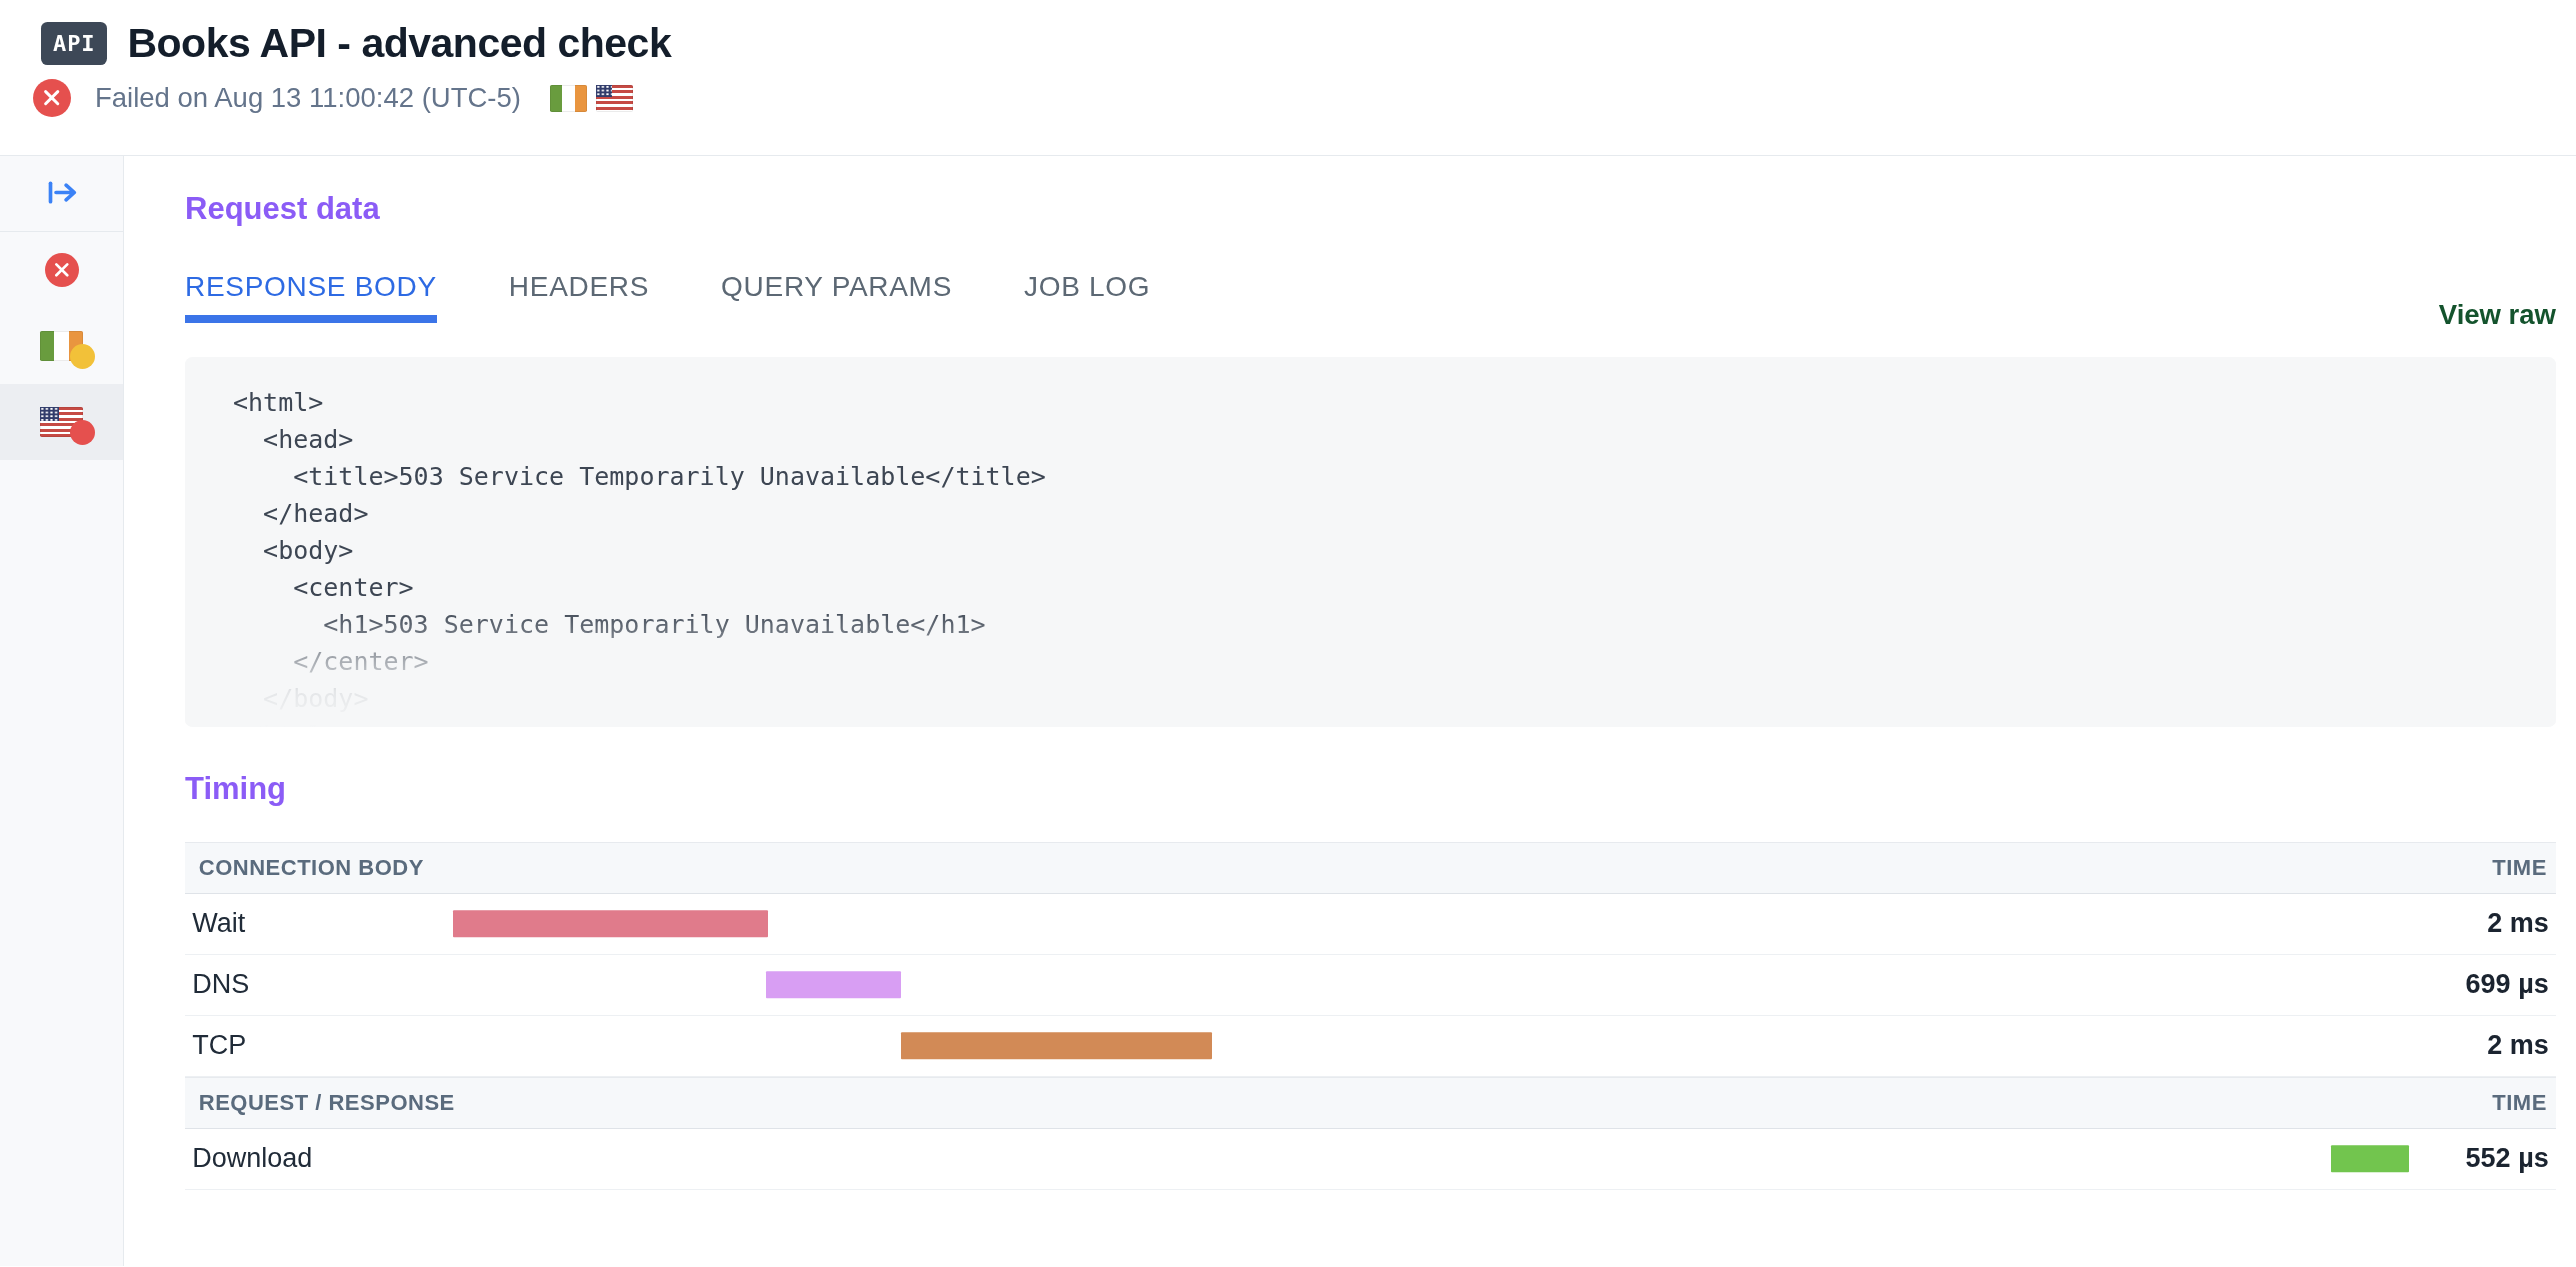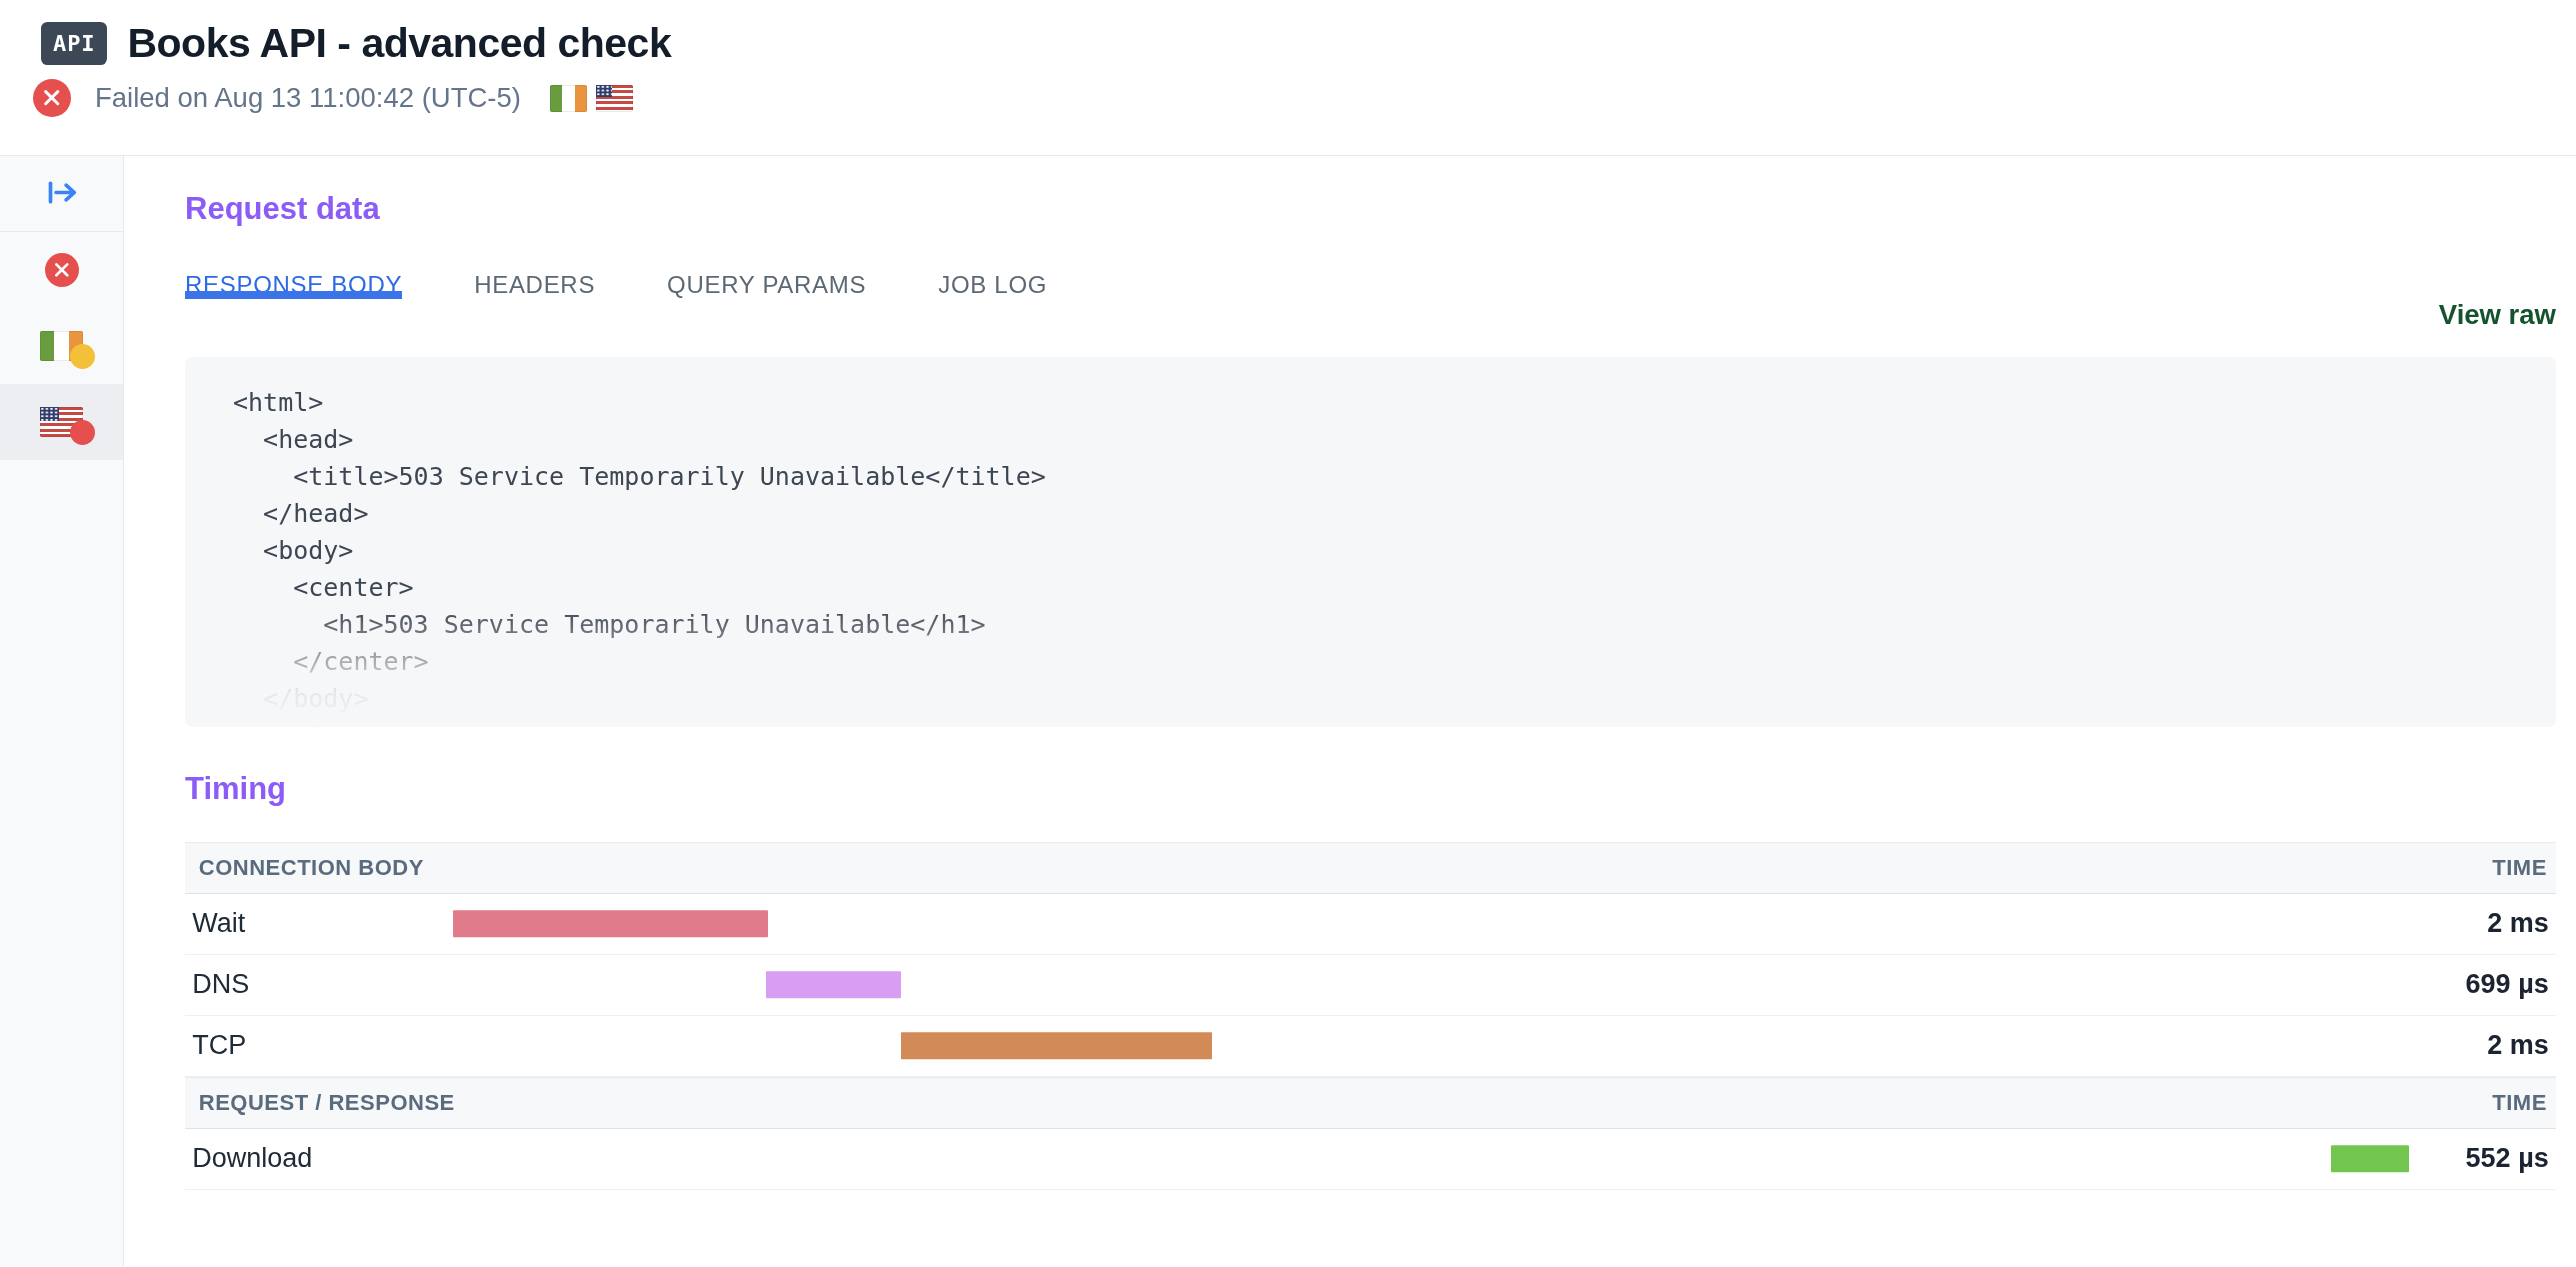--- a/index.html
+++ b/index.html
@@ -45,21 +45,21 @@
   .loc-dot { position:absolute; right:-12px; bottom:-8.3px; width:25px; height:25px; border-radius:50%; }
 
   main { flex:1; padding:0 20px 0 61px; }
 
   .section-heading { font-size:31px; font-weight:bold; color:#8b5cf6; }
   .heading-request { margin-top:35px; }
 
   
   .tabs-bar { display:flex; justify-content:space-between; align-items:flex-start; margin-top:44px; }
   .tabs { display:flex; gap:72px; }
-  .tab { font-size:24px; letter-spacing:0.7px; color:#5c6874; position:relative; cursor:pointer; white-space:nowrap; }
+  .tab { font-size:28px; letter-spacing:0.7px; color:#5c6874; padding-bottom:20px; position:relative; cursor:pointer; white-space:nowrap; }
   .tab.active { color:#2d6ae3; }
   .tab.active::after { content:""; position:absolute; left:0; right:0; bottom:0; height:8.3px; background:#3b74e8; }
   .view-raw { font-size:27.5px; font-weight:bold; color:#14532d; cursor:pointer; margin-top:27.5px; text-decoration:none; }
 
   
   .code-block { position:relative; margin-top:26px; height:370px; background:#f6f7f8; border-radius:7.3px; overflow:hidden; }
   .code-block pre { font-family:"DejaVu Sans Mono", monospace; font-size:25px; line-height:37px;
                     color:#3d4653; padding:27.5px 48px; white-space:pre; }
   .code-block::after { content:""; position:absolute; left:0; right:0; bottom:0; height:119px;
                     background:linear-gradient(to bottom, rgba(246,247,248,0) 0%, rgba(246,247,248,0.9) 70%, #f6f7f8 100%); }

